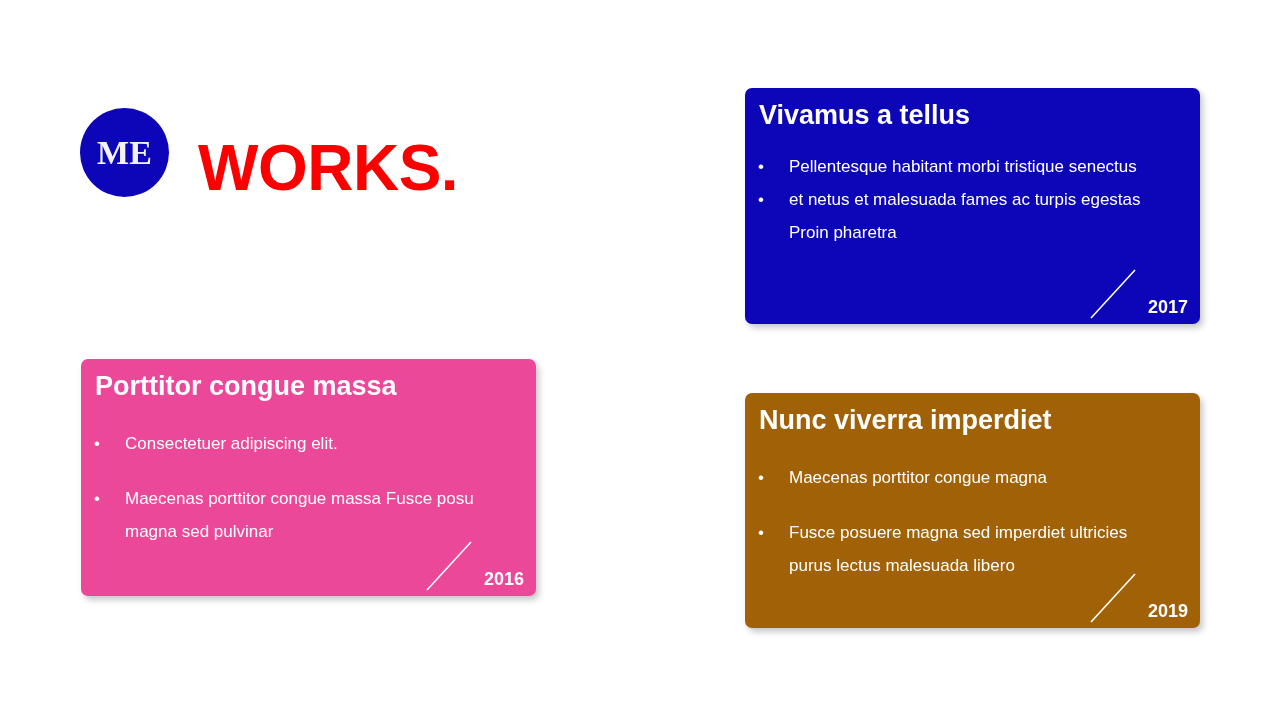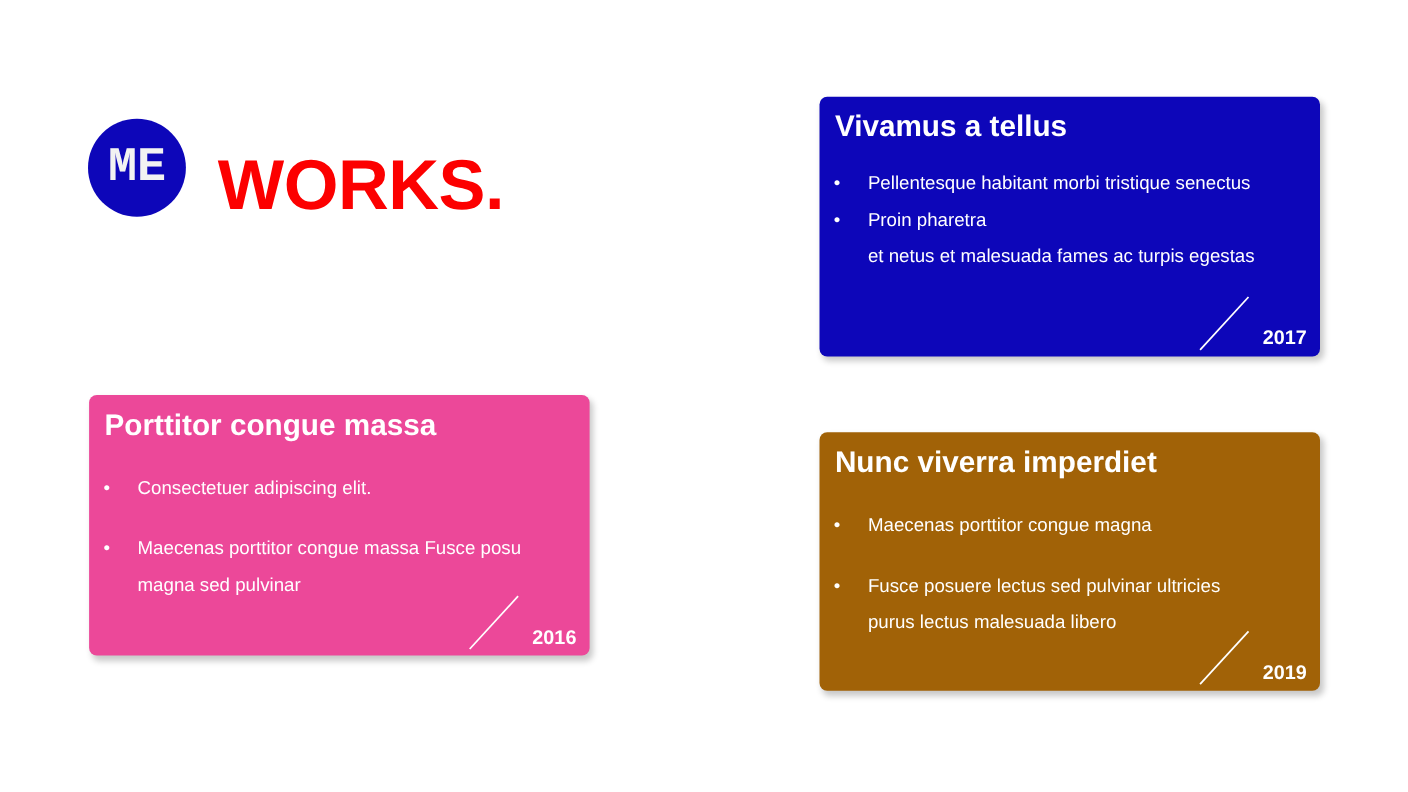--- a/index.html
+++ b/index.html
@@ -31,23 +31,23 @@
     width: 89px;
     height: 89px;
     border-radius: 50%;
     background: #0d06b9;
     display: flex;
     align-items: center;
     justify-content: center;
   }
   #logo-mark-text {
     color: #f2f2f2;
-    font-family: Liberation Mono, monospace;
-    font-weight: bold;
-    font-size: 44px;
+    font-family: Liberation Serif, serif;
+    font-weight: bold;
+    font-size: 34px;
     letter-spacing: 0px;
     line-height: 1;
     text-align: right;
   }
   #logo-word {
     position: absolute;
     left: 118px;
     top: 28px;
     color: #fc0000;
     font-family: "Liberation Sans", sans-serif;
@@ -171,22 +171,22 @@
   <div class="card-inner">
     <div class="card-title">Vivamus a tellus</div>
 
     <div class="card-body">
       <div class="bullet-row">
         <span class="dot">•</span>
         <span class="bullet-text">Pellentesque habitant morbi tristique senectus</span>
       </div>
       <div class="bullet-row">
         <span class="dot">•</span>
+        <span class="bullet-text">et netus et malesuada fames ac turpis egestas</span>
         <span class="bullet-text">Proin pharetra</span>
-        <span class="bullet-text">et netus et malesuada fames ac turpis egestas</span>
       </div>
     </div>
 
     <svg class="card-slash" viewBox="0 0 48 52">
       <line x1="2" y1="50" x2="46" y2="2"></line>
     </svg>
 
     <div class="card-year">2017</div>
   </div>
 </div>
@@ -219,21 +219,21 @@
   <div class="card-inner">
     <div class="card-title">Nunc viverra imperdiet</div>
 
     <div class="card-body">
       <div class="bullet-row">
         <span class="dot">•</span>
         <span class="bullet-text">Maecenas porttitor congue magna</span>
       </div>
       <div class="bullet-row gap-top">
         <span class="dot">•</span>
-        <span class="bullet-text">Fusce posuere lectus sed pulvinar ultricies</span>
+        <span class="bullet-text">Fusce posuere magna sed imperdiet ultricies</span>
         <span class="bullet-text">purus lectus malesuada libero</span>
       </div>
     </div>
 
     <svg class="card-slash" viewBox="0 0 48 52">
       <line x1="2" y1="50" x2="46" y2="2"></line>
     </svg>
 
     <div class="card-year">2019</div>
   </div>

